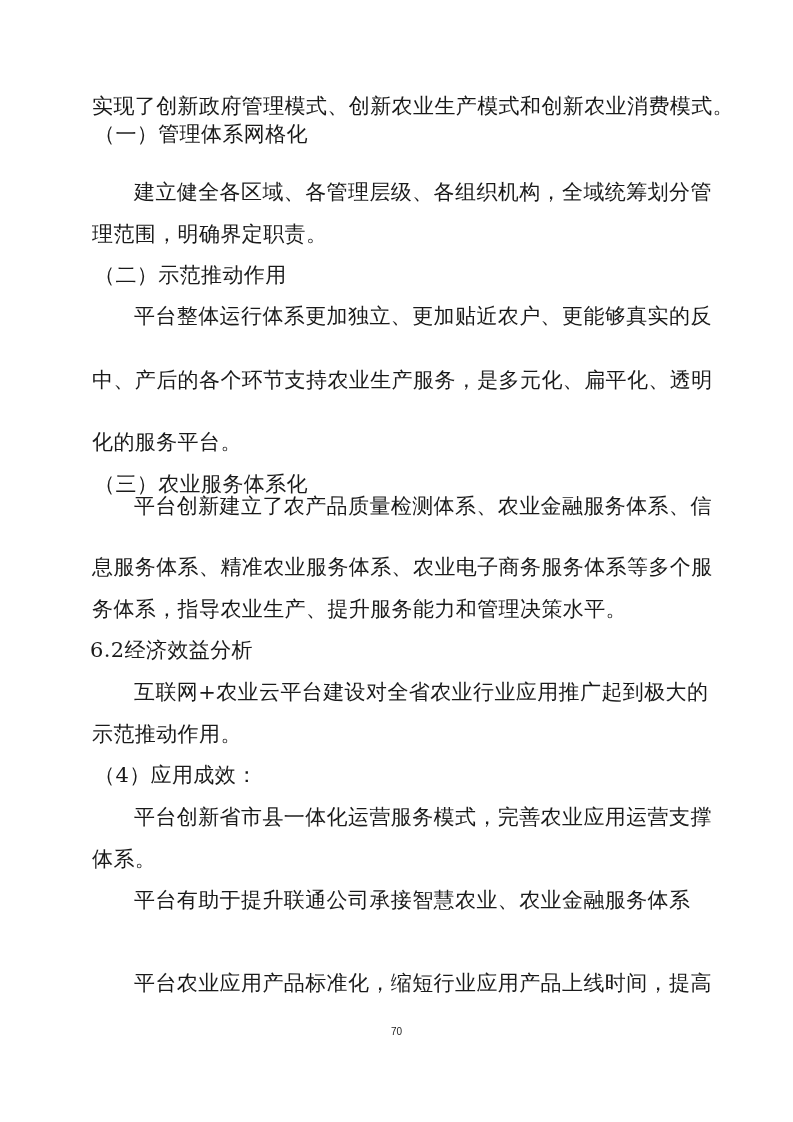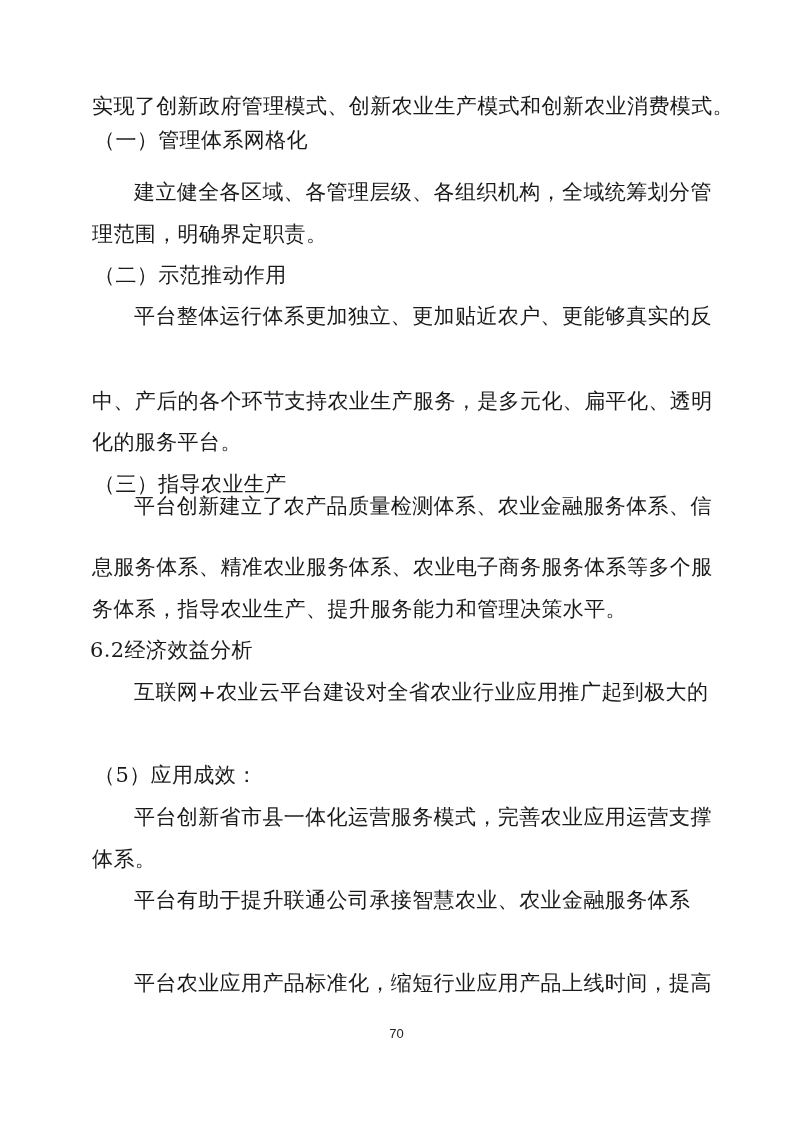--- a/index.html
+++ b/index.html
@@ -35,42 +35,43 @@
     }
     .indent { left: 134px; }
     .heading { left: 94px; }
     .pagenum {
       position: absolute;
       top: 1026px;
       left: 0;
       width: 793px;
       text-align: center;
       font-family: "Liberation Sans", "DejaVu Sans", sans-serif;
-      font-size: 13px;
+      font-size: 10px;
       color: #222;
     }
   </style>
 </head>
 <body>
 
 <div class="page">
   <div class="line" style="top:92px">实现了创新政府管理模式、创新农业生产模式和创新农业消费模式。</div>
-  <div class="line heading" style="top:126px">（一）管理体系网格化</div>
+  <div class="line heading" style="top:120px">（一）管理体系网格化</div>
   <div class="line indent" style="top:178px">建立健全各区域、各管理层级、各组织机构，全域统筹划分管</div>
   <div class="line" style="top:220px">理范围，明确界定职责。</div>
   <div class="line heading" style="top:261px">（二）示范推动作用</div>
   <div class="line indent" style="top:302px">平台整体运行体系更加独立、更加贴近农户、更能够真实的反</div>
-  <div class="line" style="top:387px">中、产后的各个环节支持农业生产服务，是多元化、扁平化、透明</div>
+  <div class="line" style="top:366px">中、产后的各个环节支持农业生产服务，是多元化、扁平化、透明</div>
   <div class="line" style="top:428px">化的服务平台。</div>
-  <div class="line heading" style="top:470px">（三）指导农业生产</div>
+  <div class="line heading" style="top:470px">（三）农业服务体系化</div>
   <div class="line indent" style="top:492px">平台创新建立了农产品质量检测体系、农业金融服务体系、信</div>
   <div class="line" style="top:553px">息服务体系、精准农业服务体系、农业电子商务服务体系等多个服</div>
   <div class="line" style="top:595px">务体系，指导农业生产、提升服务能力和管理决策水平。</div>
   <div class="line" style="top:636px;left:90px">6.2经济效益分析</div>
   <div class="line indent" style="top:678px">互联网+农业云平台建设对全省农业行业应用推广起到极大的</div>
-  <div class="line heading" style="top:761px">（5）应用成效：</div>
+  <div class="line" style="top:720px">示范推动作用。</div>
+  <div class="line heading" style="top:761px">（4）应用成效：</div>
   <div class="line indent" style="top:803px">平台创新省市县一体化运营服务模式，完善农业应用运营支撑</div>
   <div class="line" style="top:845px">体系。</div>
   <div class="line indent" style="top:886px">平台有助于提升联通公司承接智慧农业、农业金融服务体系</div>
   <div class="line indent" style="top:969px">平台农业应用产品标准化，缩短行业应用产品上线时间，提高</div>
 
   <div class="pagenum">70</div>
 </div>
 
 </body></html>

